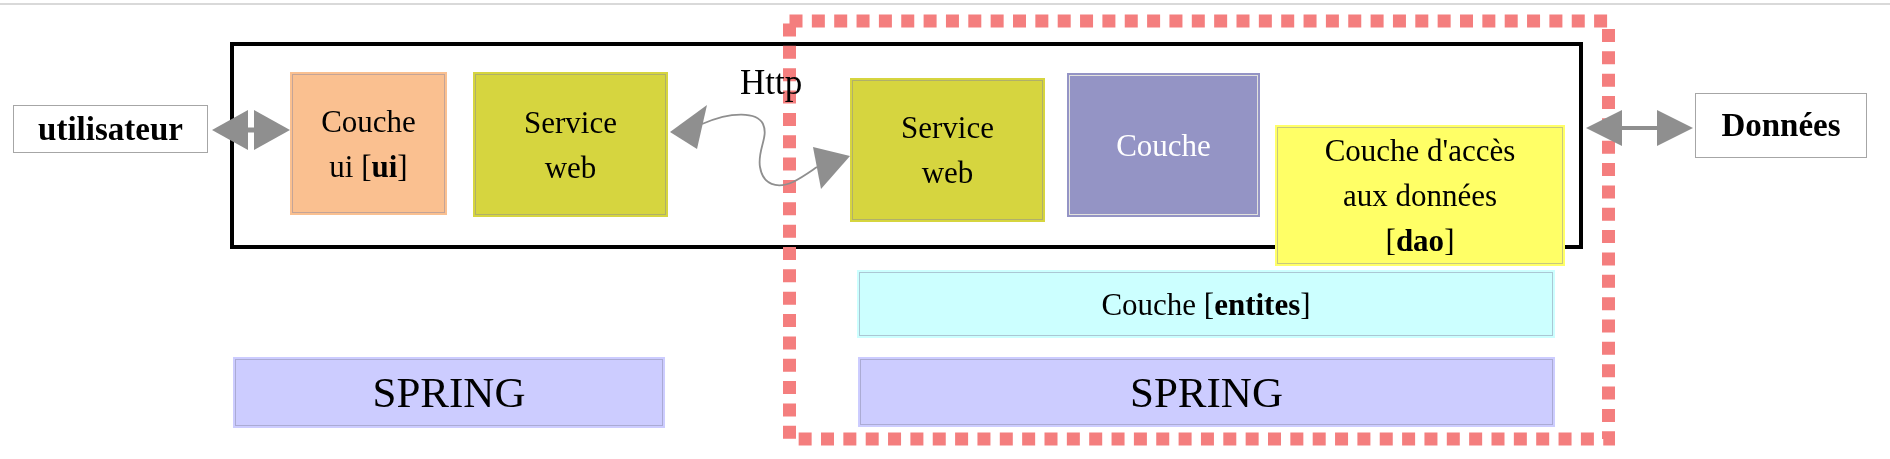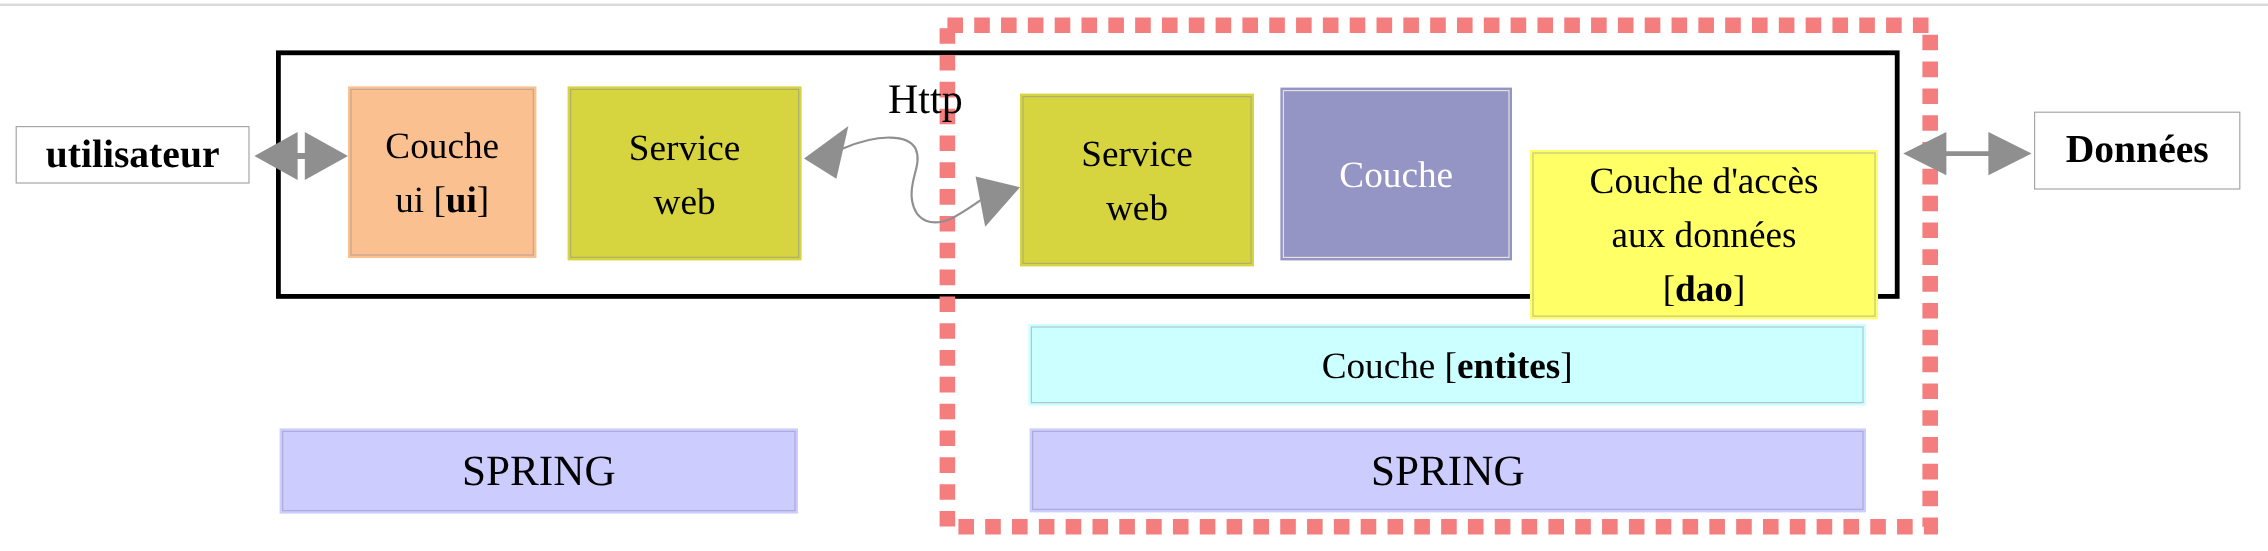--- a/index.html
+++ b/index.html
@@ -11,21 +11,21 @@
   .frame{position:absolute;left:230px;top:42px;width:1353px;height:207px;
          border:4px solid #000;box-sizing:border-box;background:transparent;}
   .box{position:absolute;display:flex;flex-direction:column;justify-content:center;
        align-items:center;text-align:center;box-sizing:border-box;}
   .plainbox{background:#fff;border:1px solid #a6a6a6;font-weight:bold;font-size:33px;}
   .fillbox{font-size:31px;line-height:45px;}
   .fillbox::before{content:"";position:absolute;inset:2px;border:1px solid rgba(110,110,135,.5);pointer-events:none;}
   .fillbox.lightedge::before{border-color:rgba(240,240,225,.85);}
   .fillbox.softedge::before{border-color:rgba(130,130,160,.45);}
   .metier-text{color:#ffffff;}
-  .spring{font-size:36px;}
+  .spring{font-size:43px;}
   .entites{font-size:31px;}
   .http{position:absolute;left:740px;top:63px;font-size:35px;z-index:6;}
   .overlay{position:absolute;left:0;top:0;width:1890px;height:459px;z-index:5;pointer-events:none;}
   b{font-weight:bold;}
 </style>
 </head>
 <body>
 
 <div class="stage">
 

